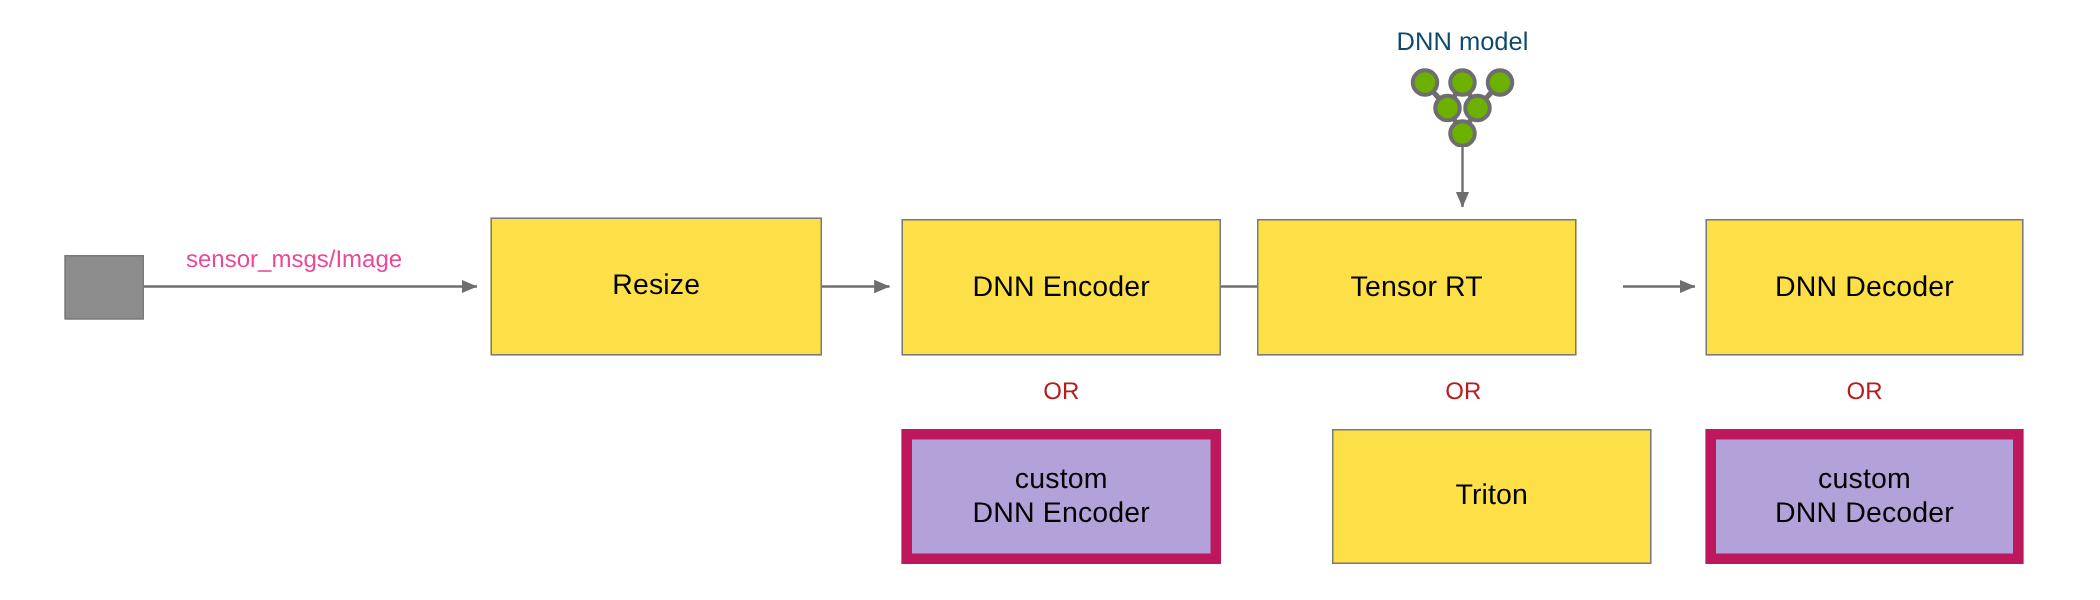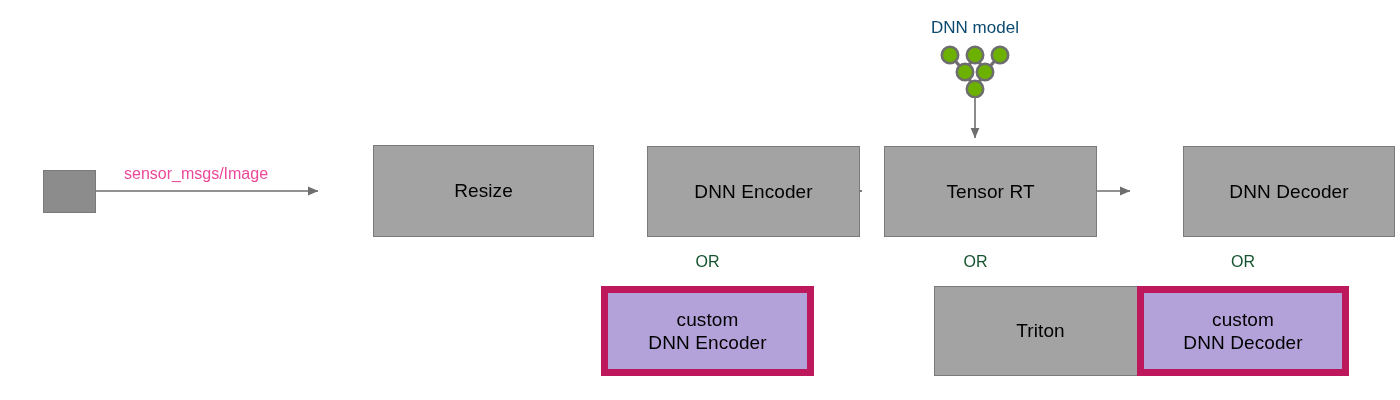--- a/index.html
+++ b/index.html
@@ -25,23 +25,22 @@
     box-sizing: border-box;
     display: flex;
     align-items: center;
     justify-content: center;
     text-align: center;
     line-height: 1.22;
     color: #000000;
     letter-spacing: 0.1px;
   }
   .node-green {
-    background: #a3a3a3;
+    background: #fde047;
     border: 1px solid #7a7a7a;
-    margin-left: 46px;
   }
   .node-purple {
     background: #b3a2d9;
     border: 7px solid #be185d;
   }
   .node-gray {
     background: #8c8c8c;
     border: 1px solid #7a7a7a;
   }
   .node-label {
@@ -51,21 +50,21 @@
   }
   .edge-label {
     position: absolute;
     font-size: 16px;
     color: #ec4899;
     white-space: nowrap;
   }
   .or-label {
     position: absolute;
     font-size: 16px;
-    color: #14532d;
+    color: #b91c1c;
     text-align: center;
     white-space: nowrap;
   }
   .title-label {
     position: absolute;
     font-size: 17px;
     color: #0c4a6e;
     white-space: nowrap;
     text-align: center;
   }

